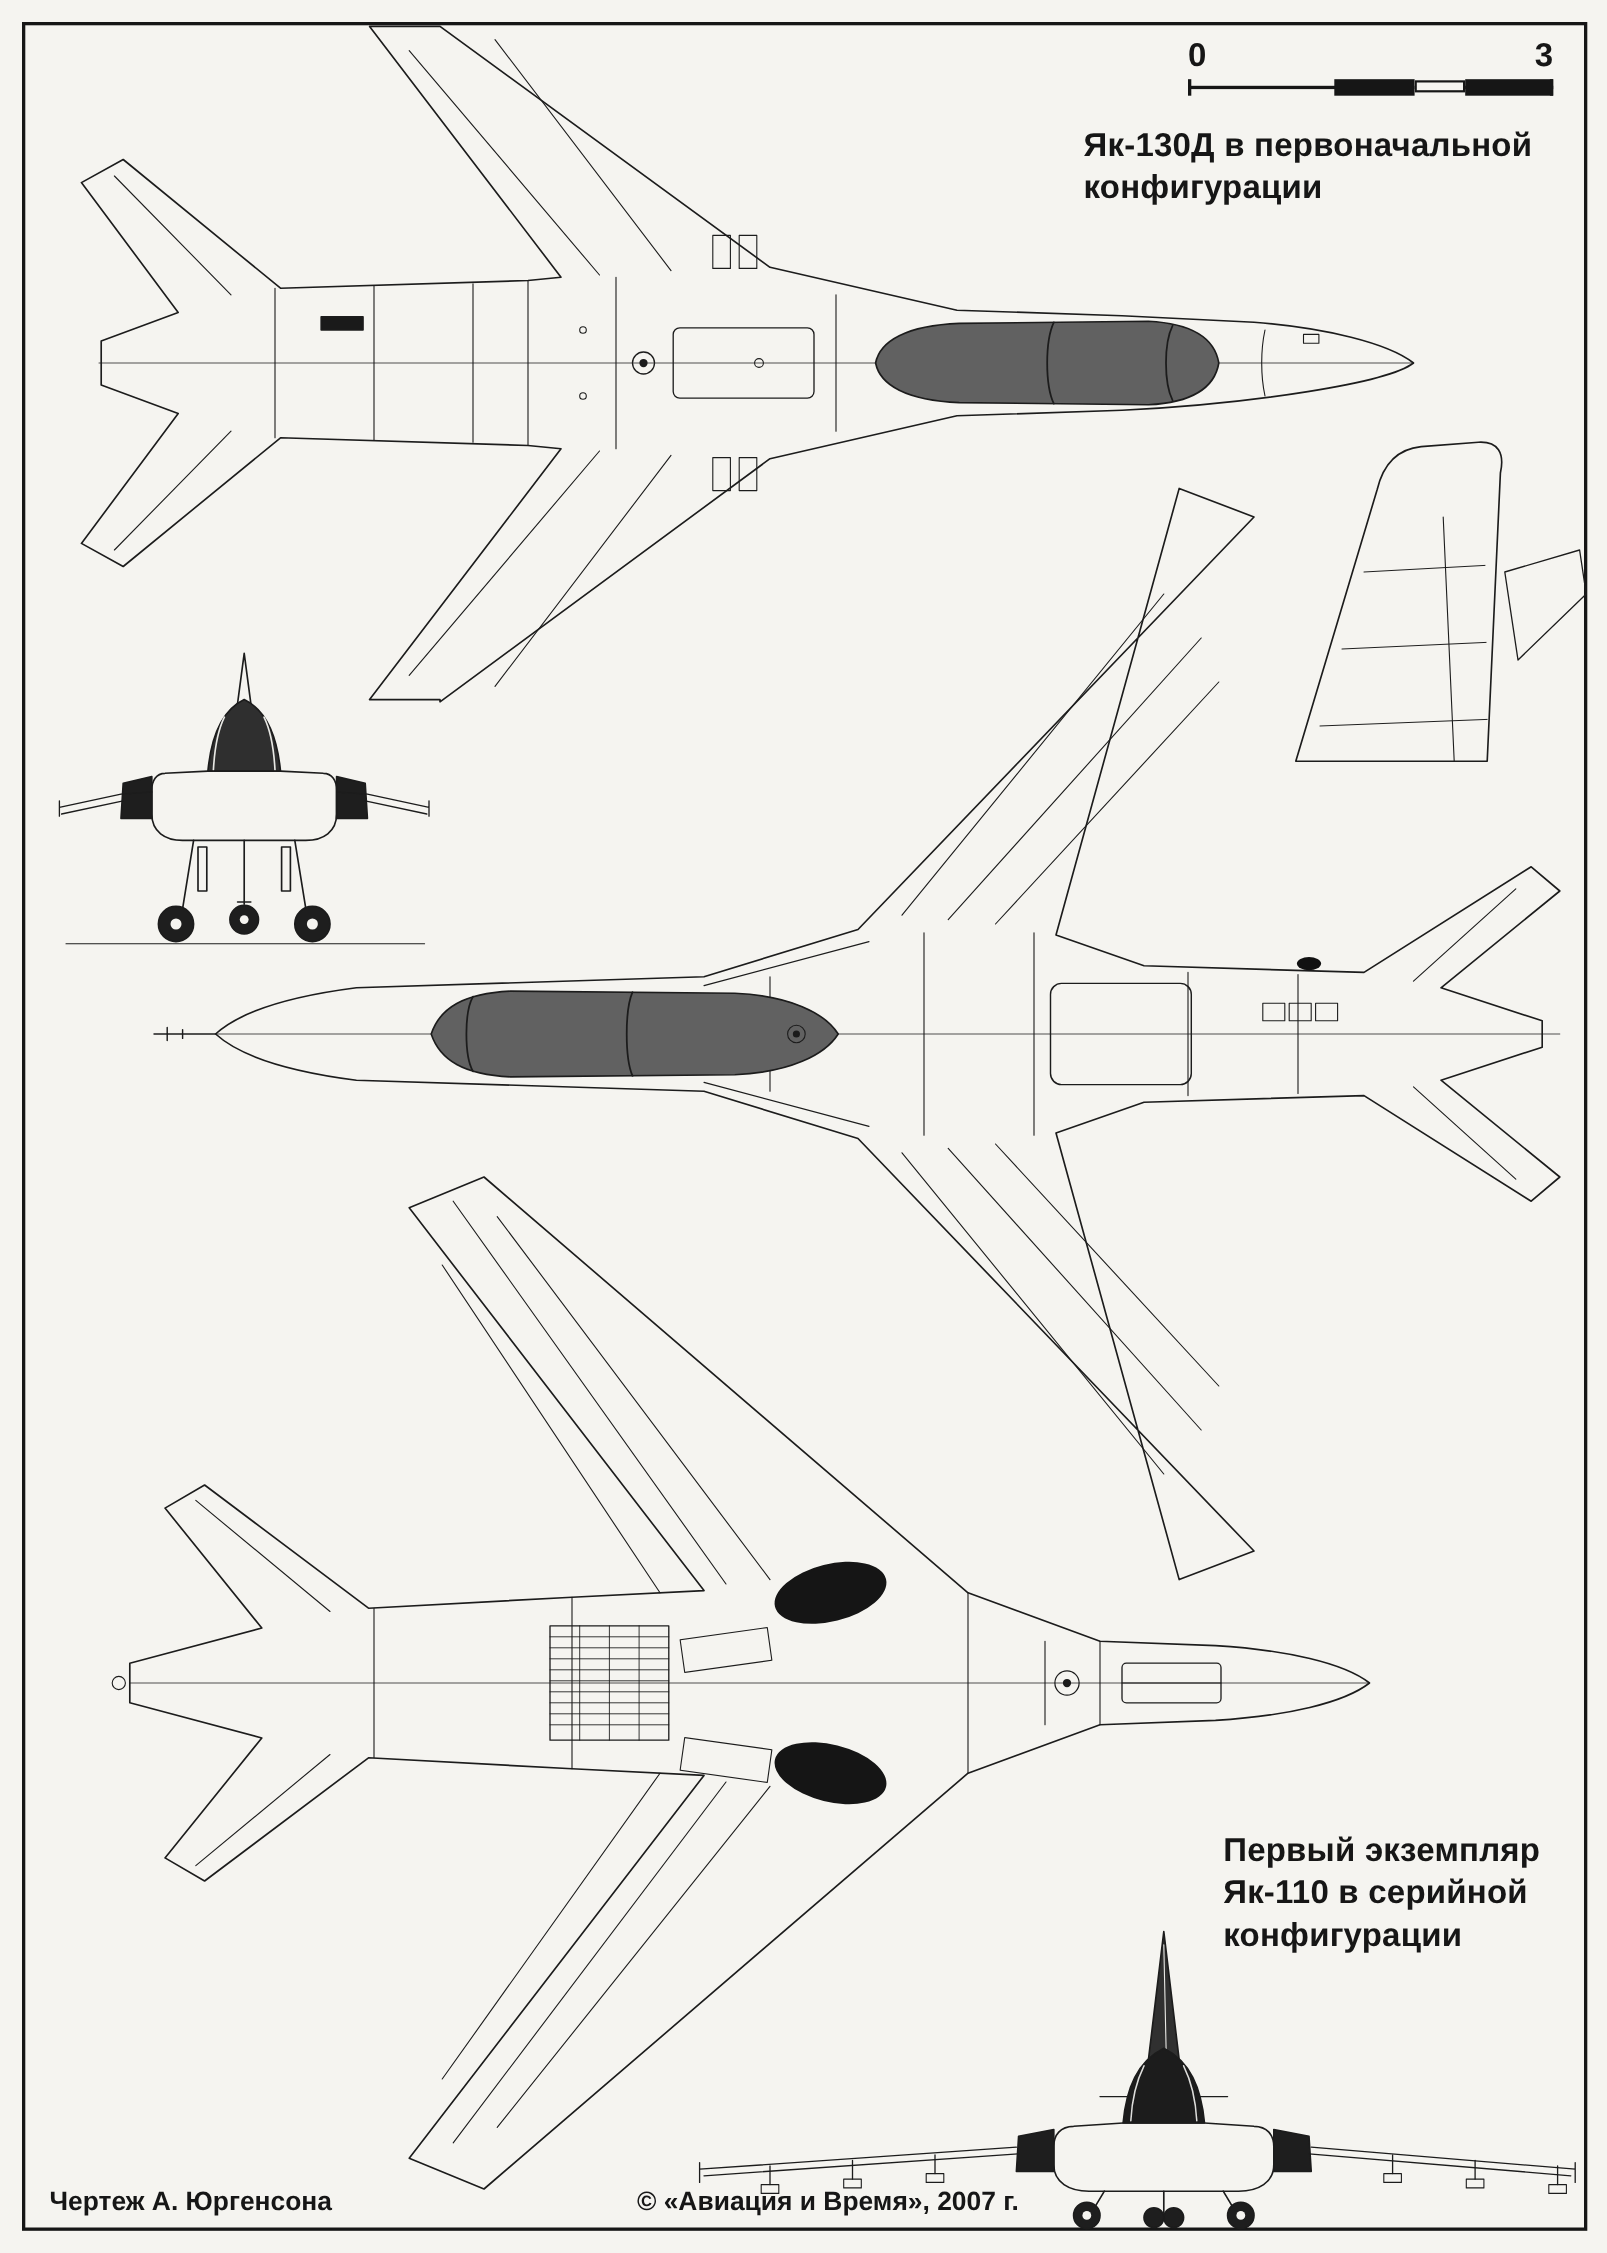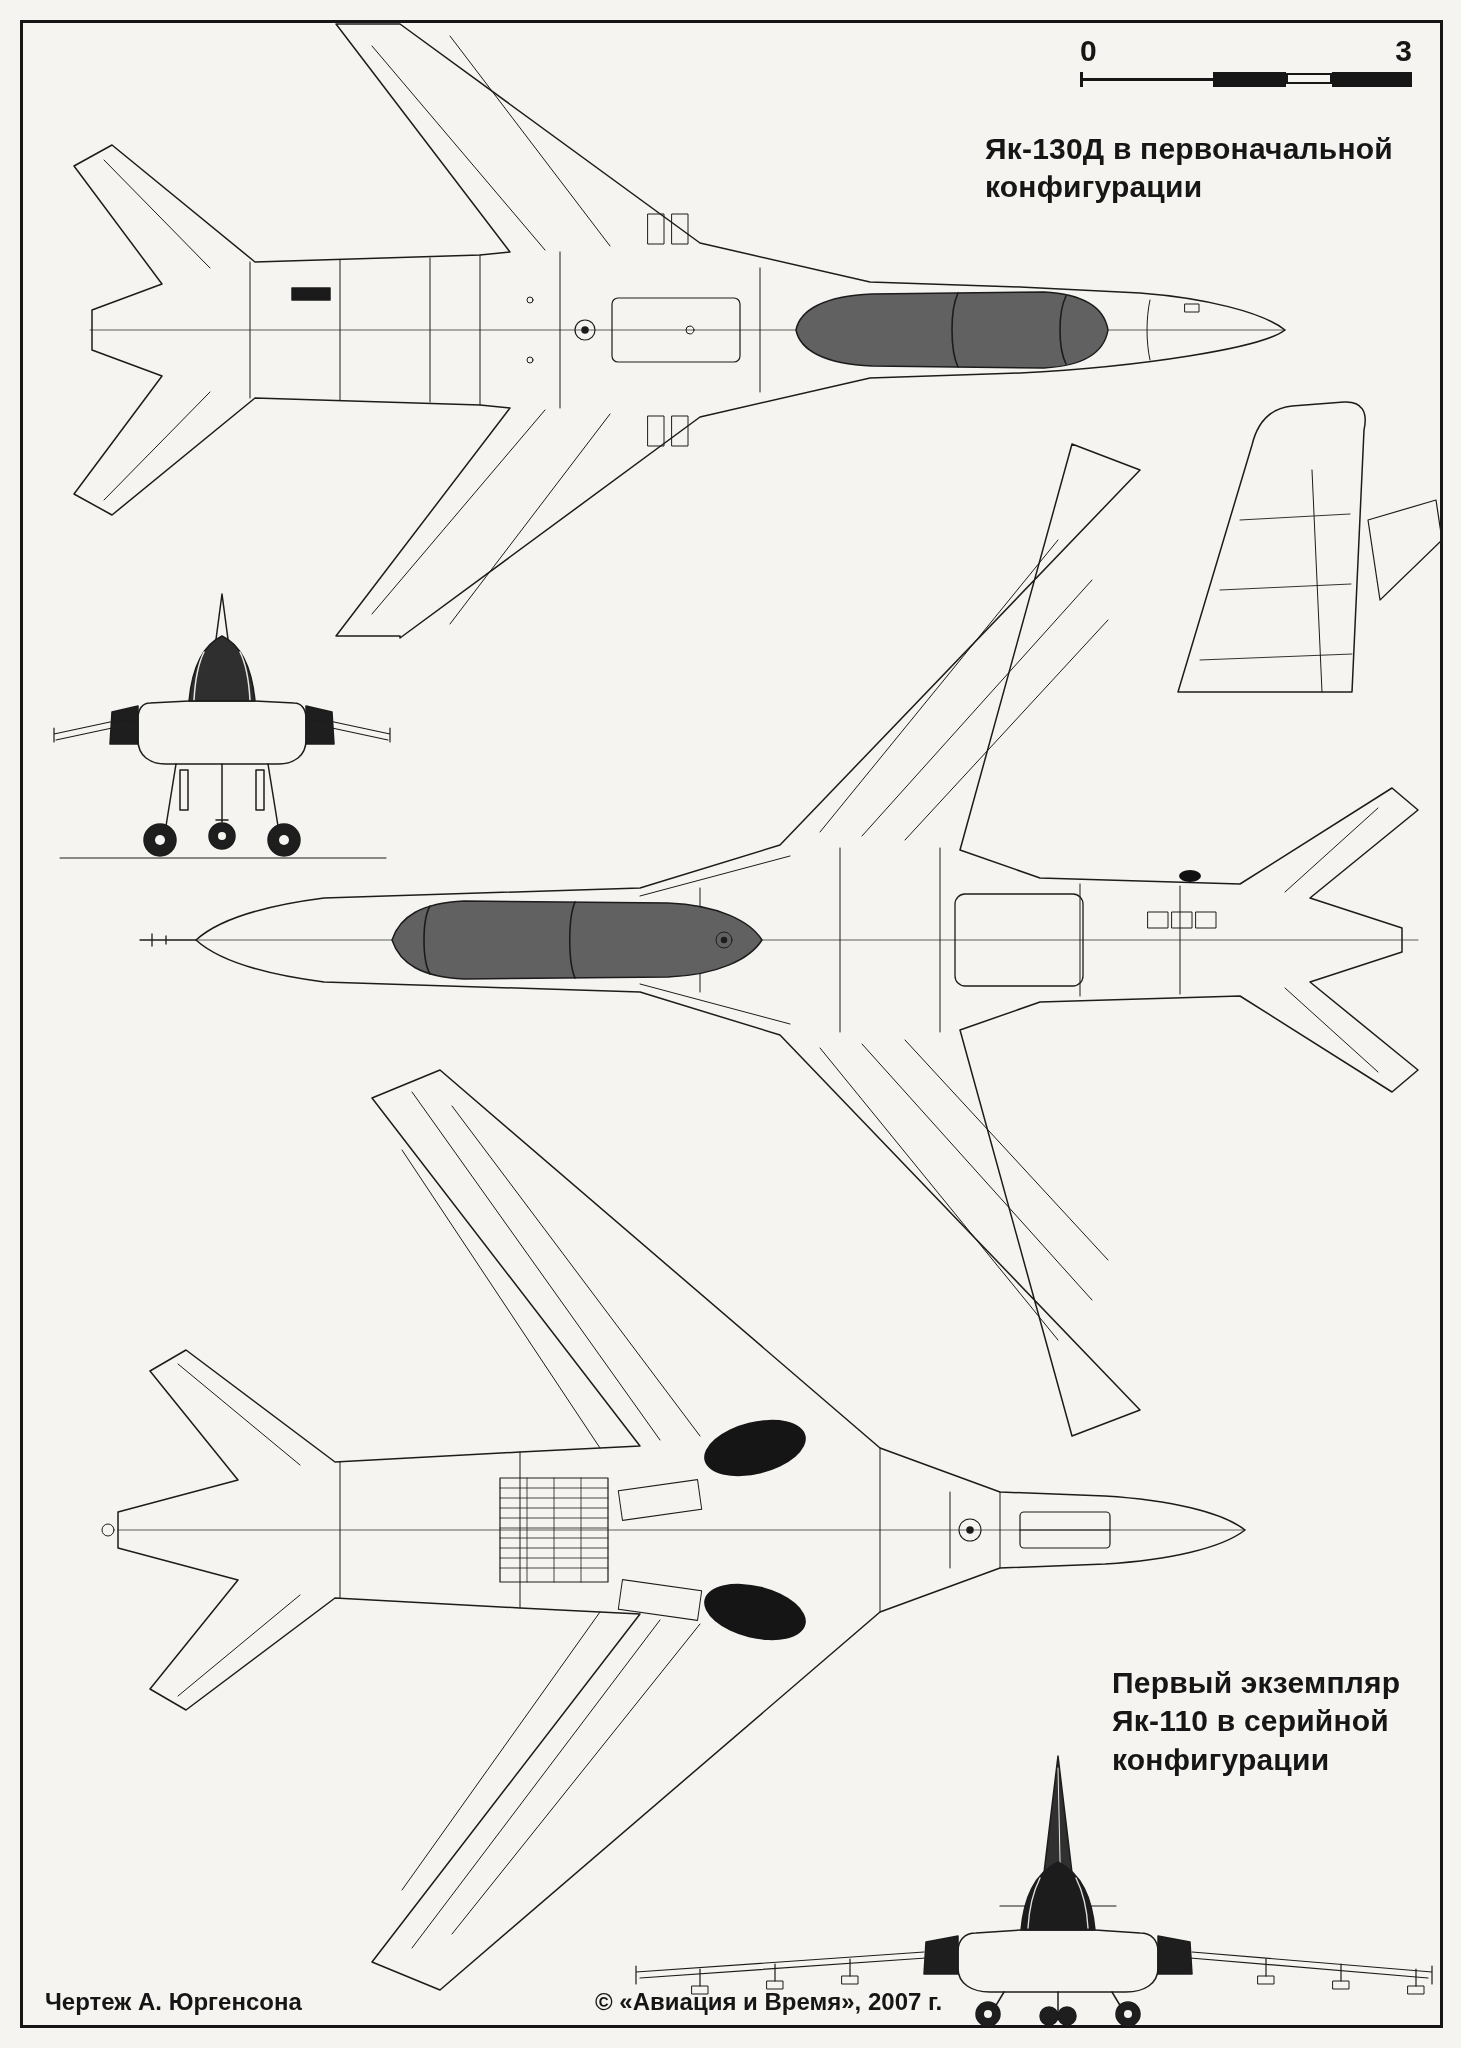--- a/index.html
+++ b/index.html
@@ -223,25 +223,25 @@
   <div class="bar">
     <div class="base"></div>
     <div class="tick-l"></div>
     <div class="tick-r"></div>
     <div class="b1"></div>
     <div class="b2"></div>
     <div class="b3"></div>
   </div>
 </div>
 
-<div class="caption" style="left:985px;top:130px;">
+<div class="caption" style="left:985px;top:114px;">
   <div>Як-130Д в первоначальной</div>
   <div>конфигурации</div>
 </div>
 
 <div class="caption" style="left:1112px;top:1664px;">
   <div>Первый экземпляр</div>
   <div>Як-110 в серийной</div>
   <div>конфигурации</div>
 </div>
 
 <div class="credit" style="left:45px;top:1988px;">Чертеж А. Юргенсона</div>
-<div class="credit" style="left:595px;top:1988px;">© «Авиация и Время», 2007 г.</div>
+<div class="credit" style="left:579px;top:1988px;">© «Авиация и Время», 2007 г.</div>
 
 </body></html>

